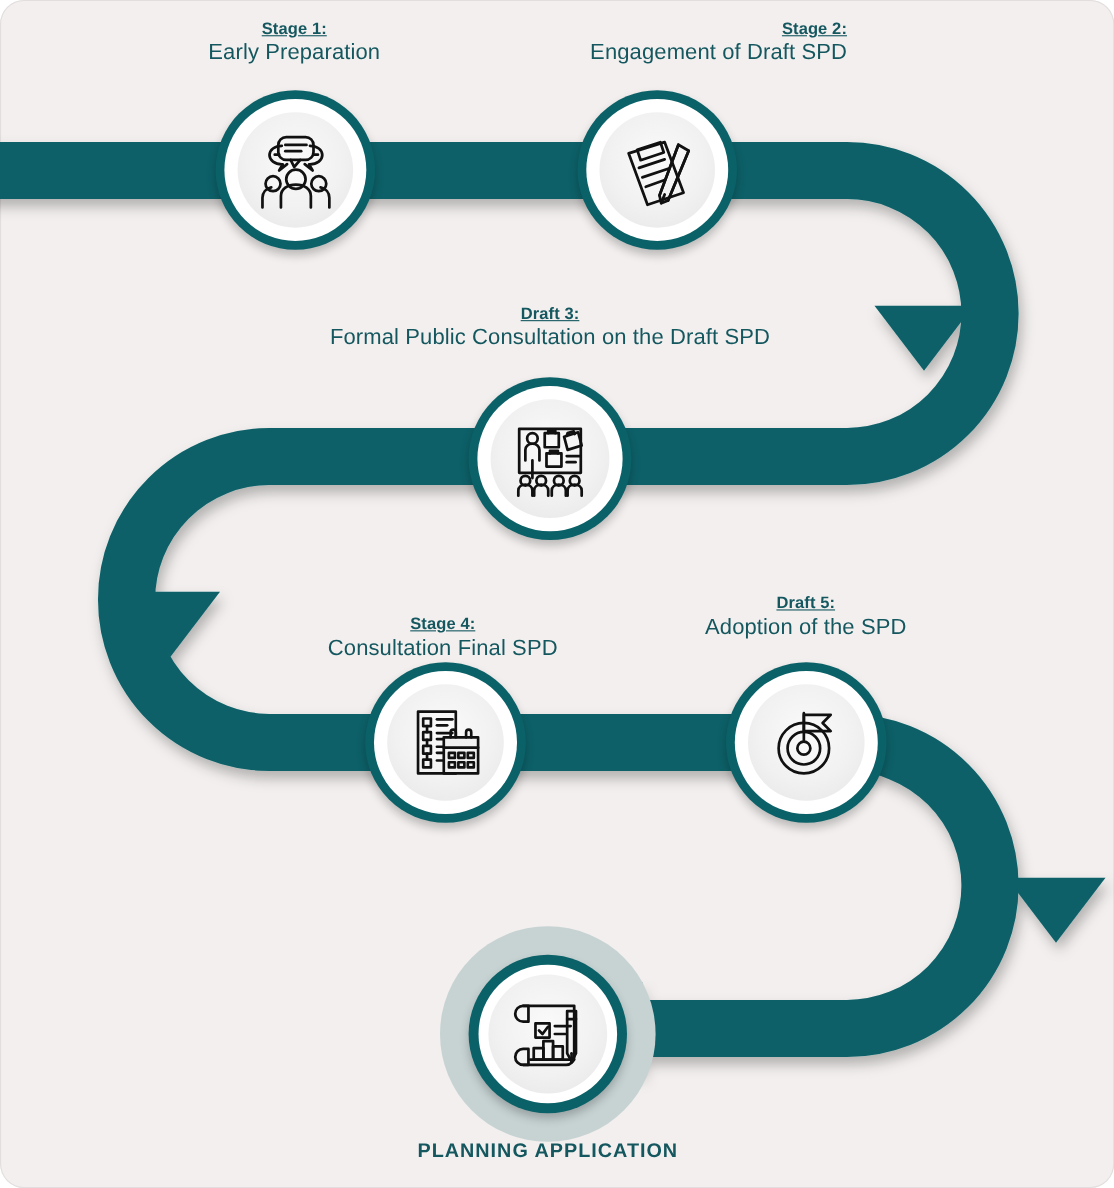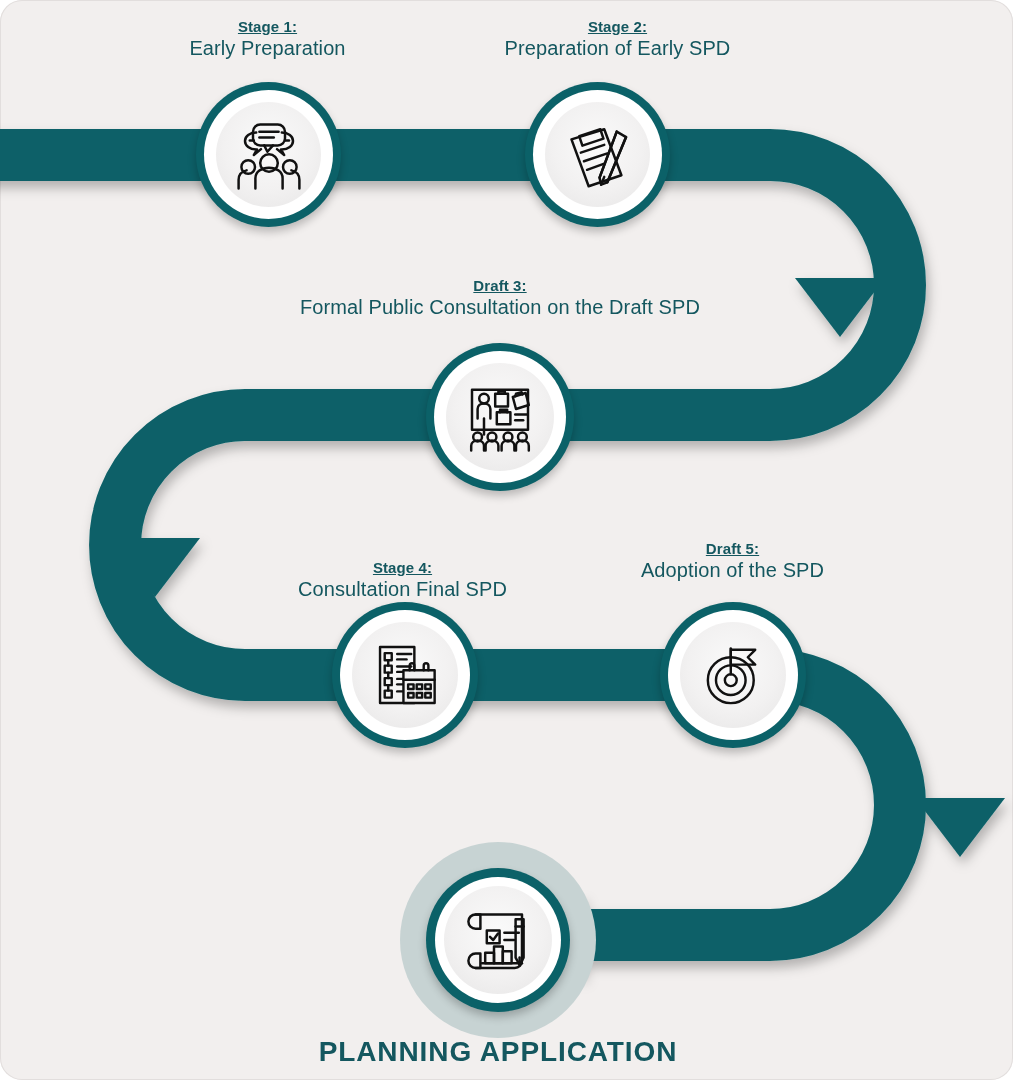--- a/index.html
+++ b/index.html
@@ -42,21 +42,21 @@
   .stage-label .sub{
     display:block;
     font-weight:normal;
     font-size:20px;
   }
   .final-label{
     position:absolute;
     text-align:center;
     color:#14575F;
     font-weight:bold;
-    font-size:28px;
+    font-size:18px;
     letter-spacing:.9px;
     white-space:nowrap;
     user-select:none;
   }
   
   .node{
     position:absolute;
     border-radius:50%;
     box-sizing:border-box;
   }
@@ -143,23 +143,23 @@
           <path d="M33 92V79c0-8 7.6-13 17-13s17 5 17 13v13"></path>
           <circle cx="24" cy="65" r="8.5"></circle>
           <path d="M12 92V81c0-6 4-10.5 10-11.8"></path>
           <circle cx="76" cy="65" r="8.5"></circle>
           <path d="M88 92V81c0-6-4-10.5-10-11.8"></path>
         </g>
       </svg>
     </div>
   </div>
 
-  <div class="stage-label" style="left:450px; top:18px; width:335px;">
+  <div class="stage-label" style="left:435px; top:18px; width:335px;text-align:right;">
     <span class="ttl">Stage 2:</span>
-    <span class="sub">Preparation of Early SPD</span>
+    <span class="sub">Engagement of Draft SPD</span>
   </div>
 
   <div class="node" style="left:525px; top:82px; width:145px; height:145px;">
     <div class="ring"></div>
     <div class="band" style="inset:8px;"></div>
     <div class="disc" style="inset:20px;">
       <svg class="glyph" width="78" height="78" viewBox="0 0 100 100">
         <g fill="none" stroke="#111111" stroke-width="3.2" stroke-linejoin="round" stroke-linecap="round">
           <path d="M16 30 L58 17 L80 76 L38 90 Z"></path>
           <path d="M26 26 L53 17 L57 29 L30 38 Z"></path>

